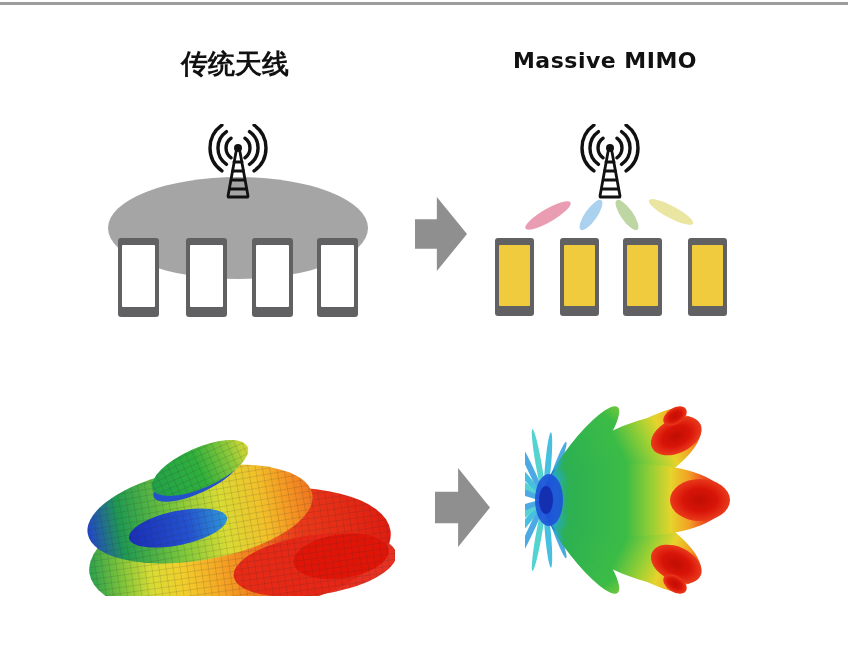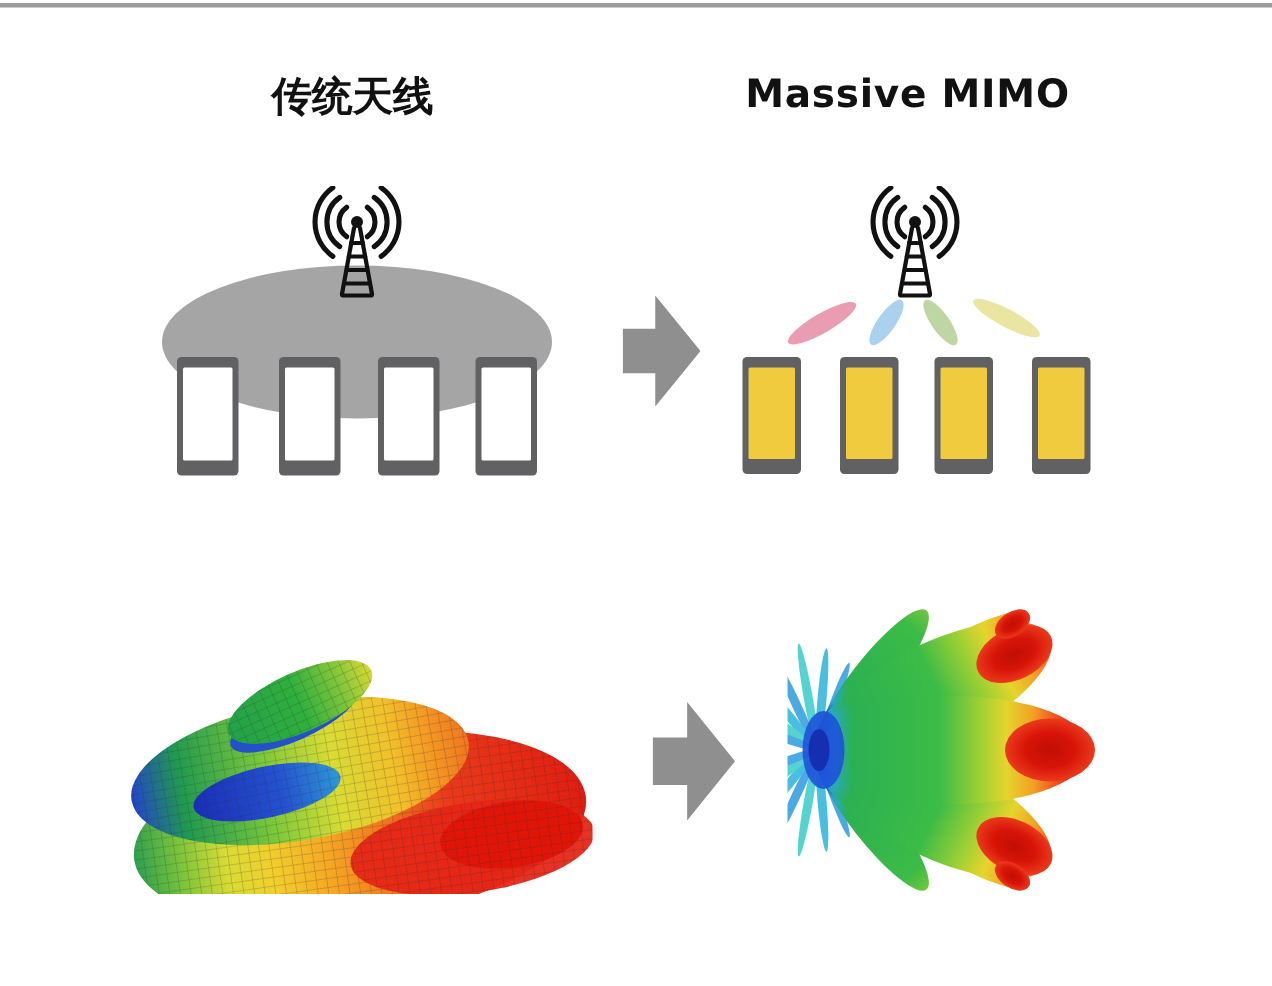--- a/index.html
+++ b/index.html
@@ -2,21 +2,21 @@
 <html style="--rule: #9c9c9c; --header: #111111; --coverage: #a5a5a5; --phone-frame: #616164; --screen-trad: #ffffff; --screen-mimo: #f0cb3d; --arrow: #8f8f8f; --tower: #111111;"><head>
 <meta charset="utf-8">
 <style>
   html,body{margin:0;padding:0;background:#fff;}
   .canvas{position:relative;width:848px;height:596px;background:#fff;overflow:hidden;
           font-family:"DejaVu Sans","Liberation Sans",sans-serif;}
   .top-rule{position:absolute;left:0;top:2px;width:100%;height:3px;background:var(--rule,#9c9c9c);}
   .header{position:absolute;font-weight:bold;color:var(--header,#111);text-align:center;
           font-family:"DejaVu Sans","Liberation Sans",sans-serif;}
   .header.left{left:125px;top:46px;width:220px;font-size:27px;}
-  .header.right{left:490px;top:48px;width:230px;font-size:26px;letter-spacing:.5px;}
+  .header.right{left:490px;top:48px;width:230px;font-size:22px;letter-spacing:.5px;}
   .coverage{position:absolute;left:108px;top:177px;width:260px;height:102px;border-radius:50%;
             background:var(--coverage,#a5a5a5);}
   .tower{position:absolute;width:66px;height:78px;}
   #tower-left{left:205px;top:124px;}
   #tower-right{left:577px;top:124px;}
   .phone{position:absolute;top:238px;background:var(--phone-frame,#616164);border-radius:3px;}
   .phone .phone-screen{position:absolute;left:4px;right:4px;top:7px;bottom:10px;border-radius:1px;}
   .phone.trad .phone-screen{background:var(--screen-trad,#ffffff);}
   .phone.mimo .phone-screen{background:var(--screen-mimo,#f0cb3d);}
   .beam{position:absolute;border-radius:50%;opacity:.92;}

